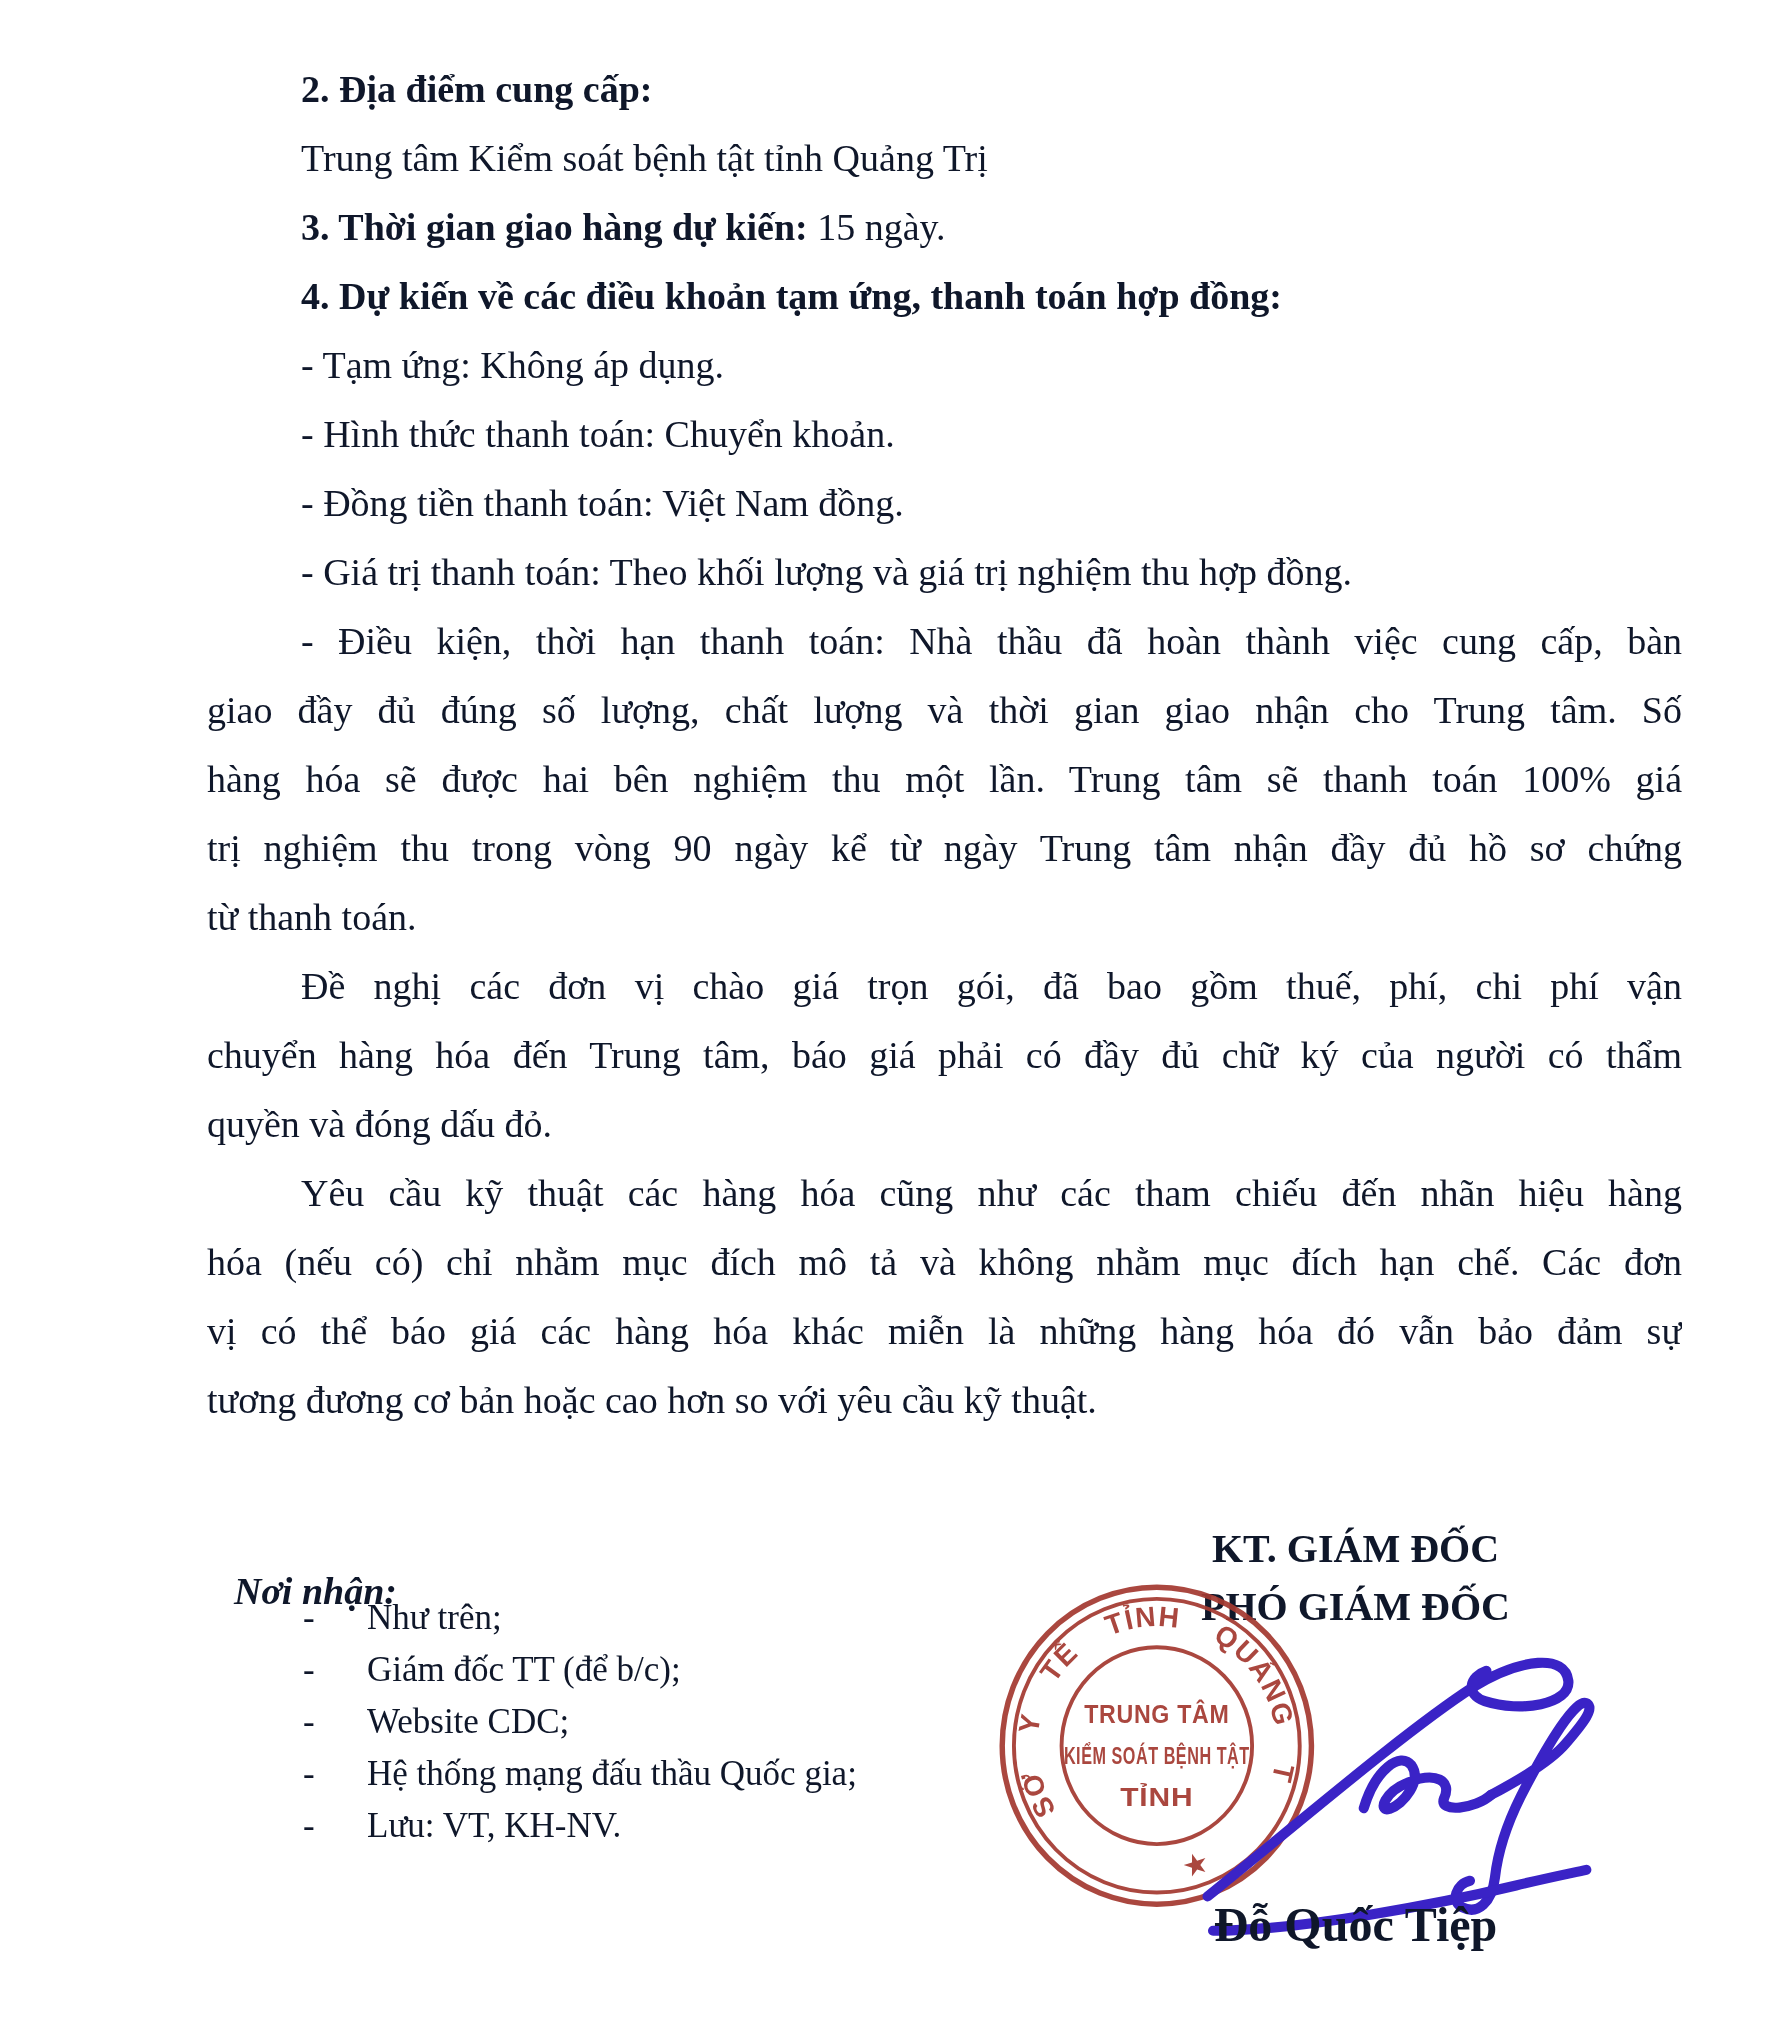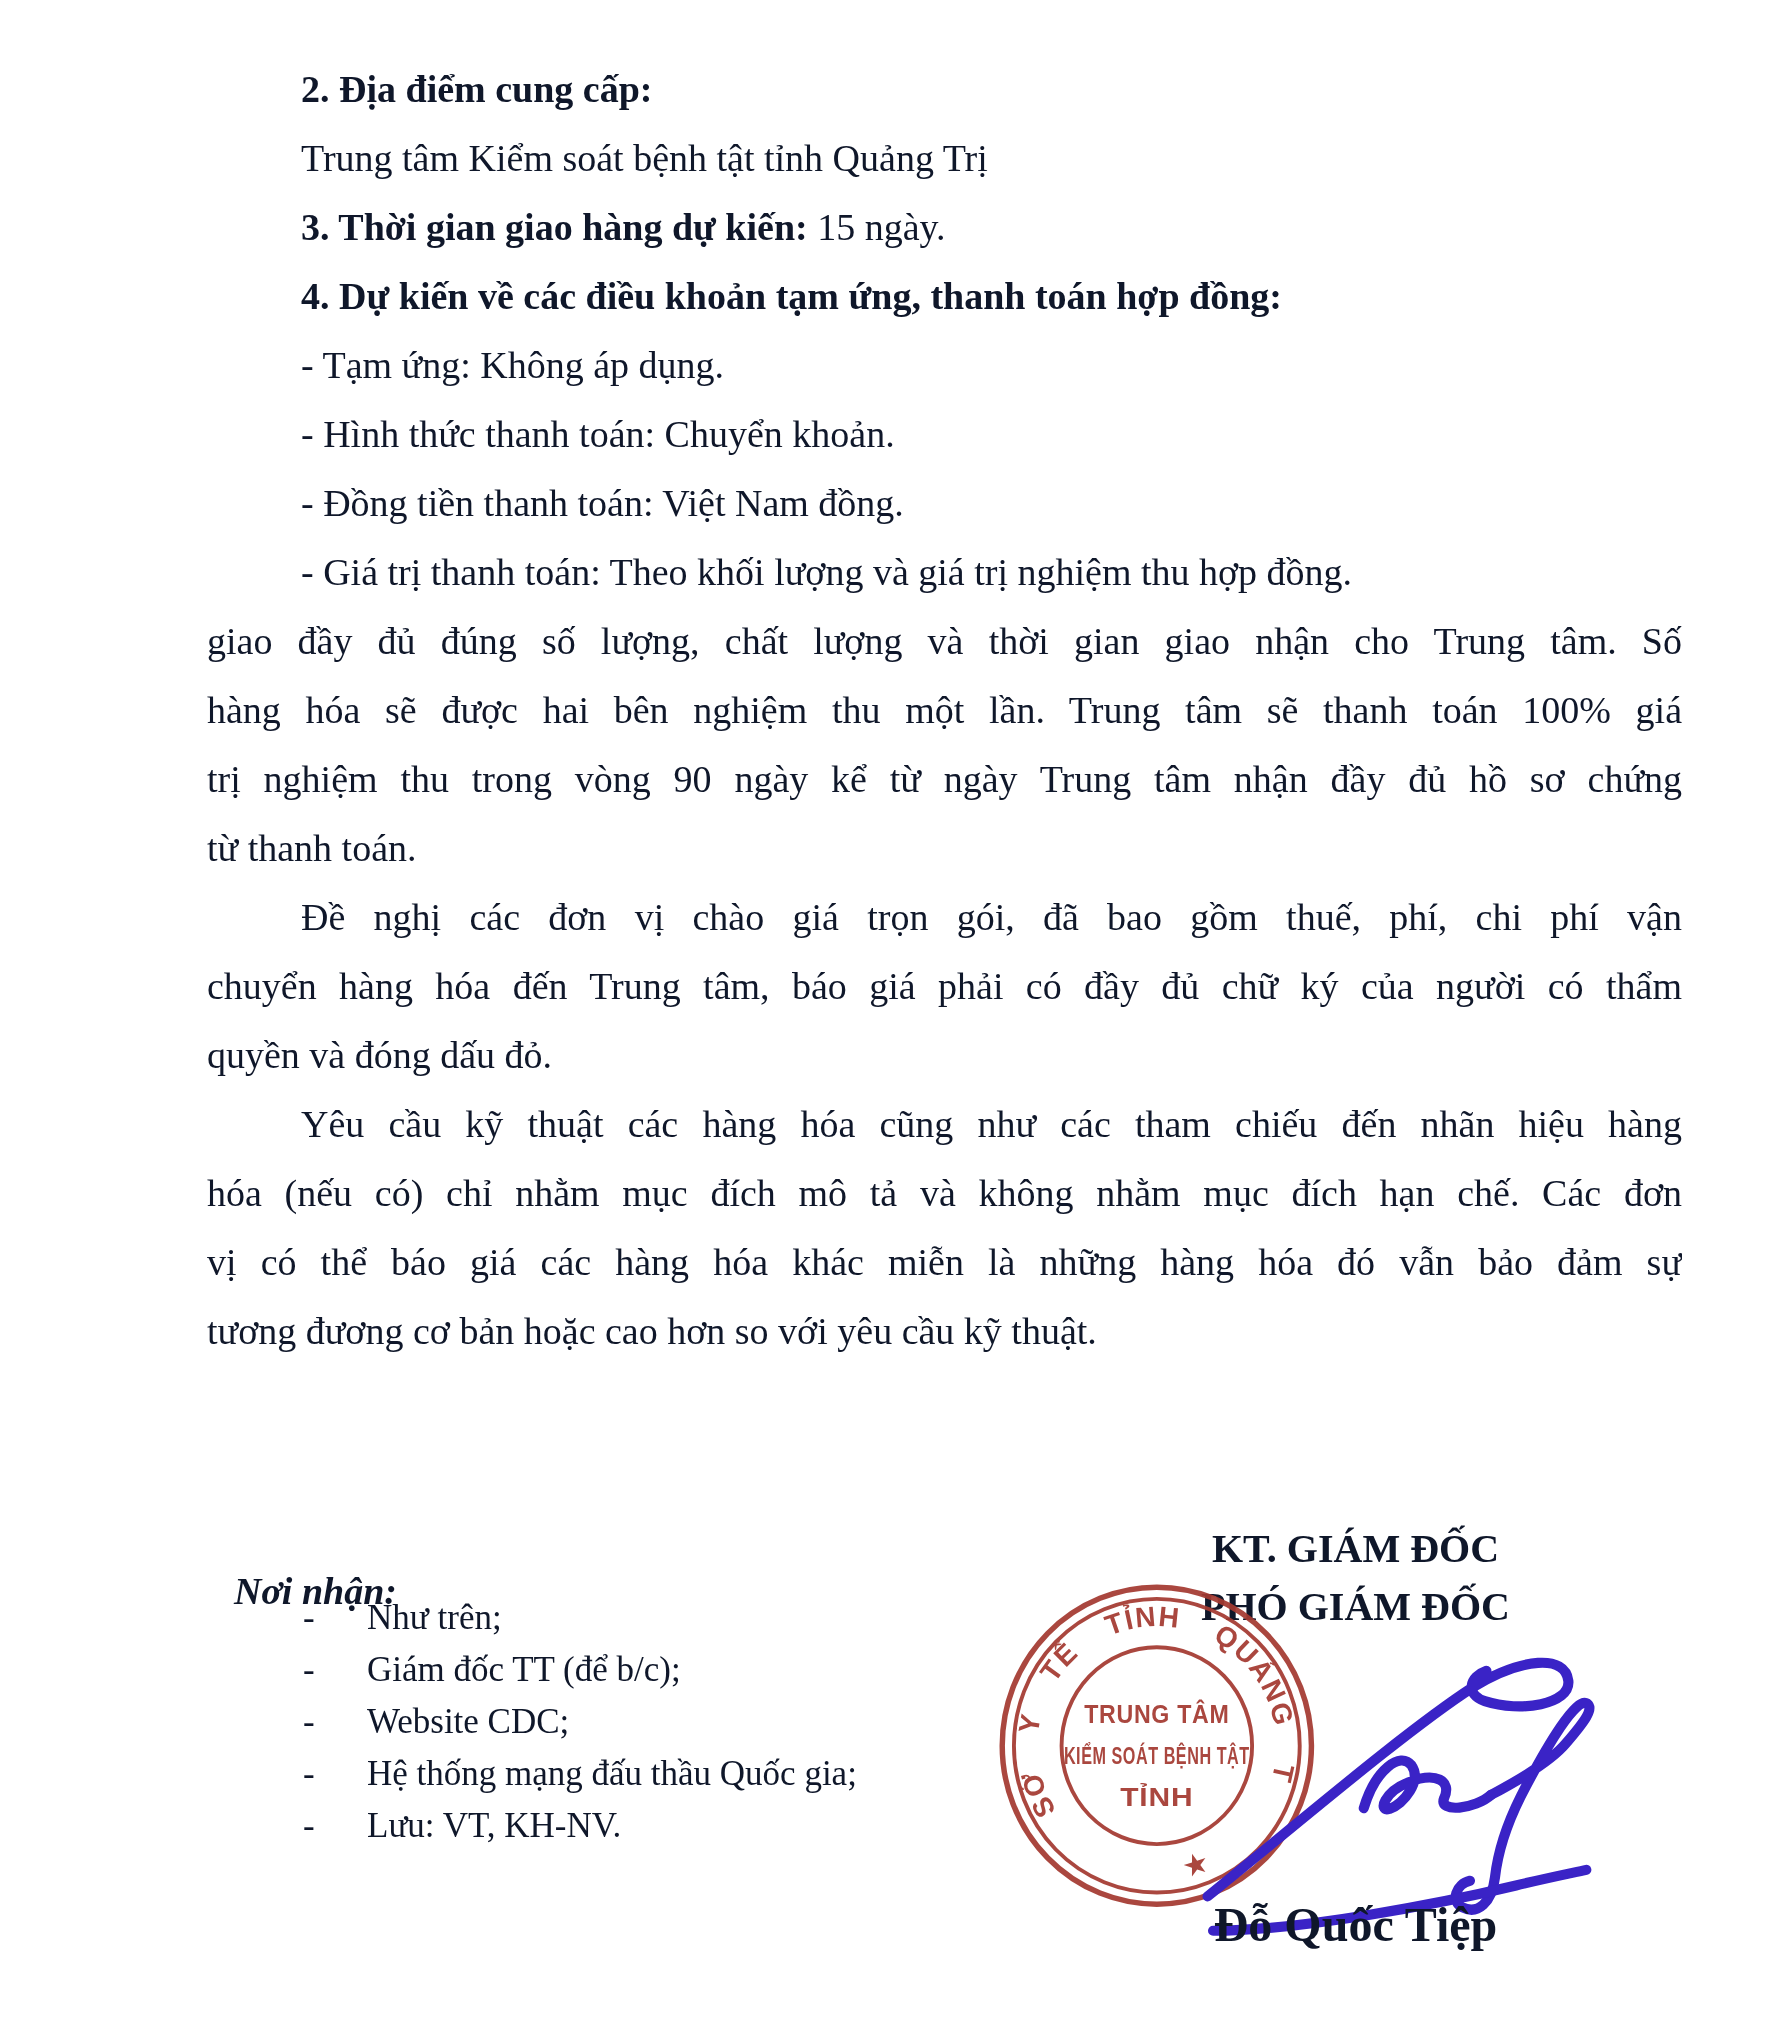--- a/index.html
+++ b/index.html
@@ -53,20 +53,21 @@
     <div class="ln nw ind b">2. Địa điểm cung cấp:</div>
     <div class="ln nw ind">Trung tâm Kiểm soát bệnh tật tỉnh Quảng Trị</div>
     <div class="ln nw ind"><span class="b">3. Thời gian giao hàng dự kiến:</span><span> 15 ngày.</span></div>
     <div class="ln nw ind b">4. Dự kiến về các điều khoản tạm ứng, thanh toán hợp đồng:</div>
 
     <div class="ln nw ind">- Tạm ứng: Không áp dụng.</div>
     <div class="ln nw ind">- Hình thức thanh toán: Chuyển khoản.</div>
     <div class="ln nw ind">- Đồng tiền thanh toán: Việt Nam đồng.</div>
     <div class="ln nw ind">- Giá trị thanh toán: Theo khối lượng và giá trị nghiệm thu hợp đồng.</div>
 
+    <div class="ln j ind">- Điều kiện, thời hạn thanh toán: Nhà thầu đã hoàn thành việc cung cấp, bàn</div>
     <div class="ln j">giao đầy đủ đúng số lượng, chất lượng và thời gian giao nhận cho Trung tâm. Số</div>
     <div class="ln j">hàng hóa sẽ được hai bên nghiệm thu một lần. Trung tâm sẽ thanh toán 100% giá</div>
     <div class="ln j">trị nghiệm thu trong vòng 90 ngày kể từ ngày Trung tâm nhận đầy đủ hồ sơ chứng</div>
     <div class="ln nw">từ thanh toán.</div>
 
 
     <div class="ln j ind">Đề nghị các đơn vị chào giá trọn gói, đã bao gồm thuế, phí, chi phí vận</div>
     <div class="ln j">chuyển hàng hóa đến Trung tâm, báo giá phải có đầy đủ chữ ký của người có thẩm</div>
     <div class="ln nw">quyền và đóng dấu đỏ.</div>
 

